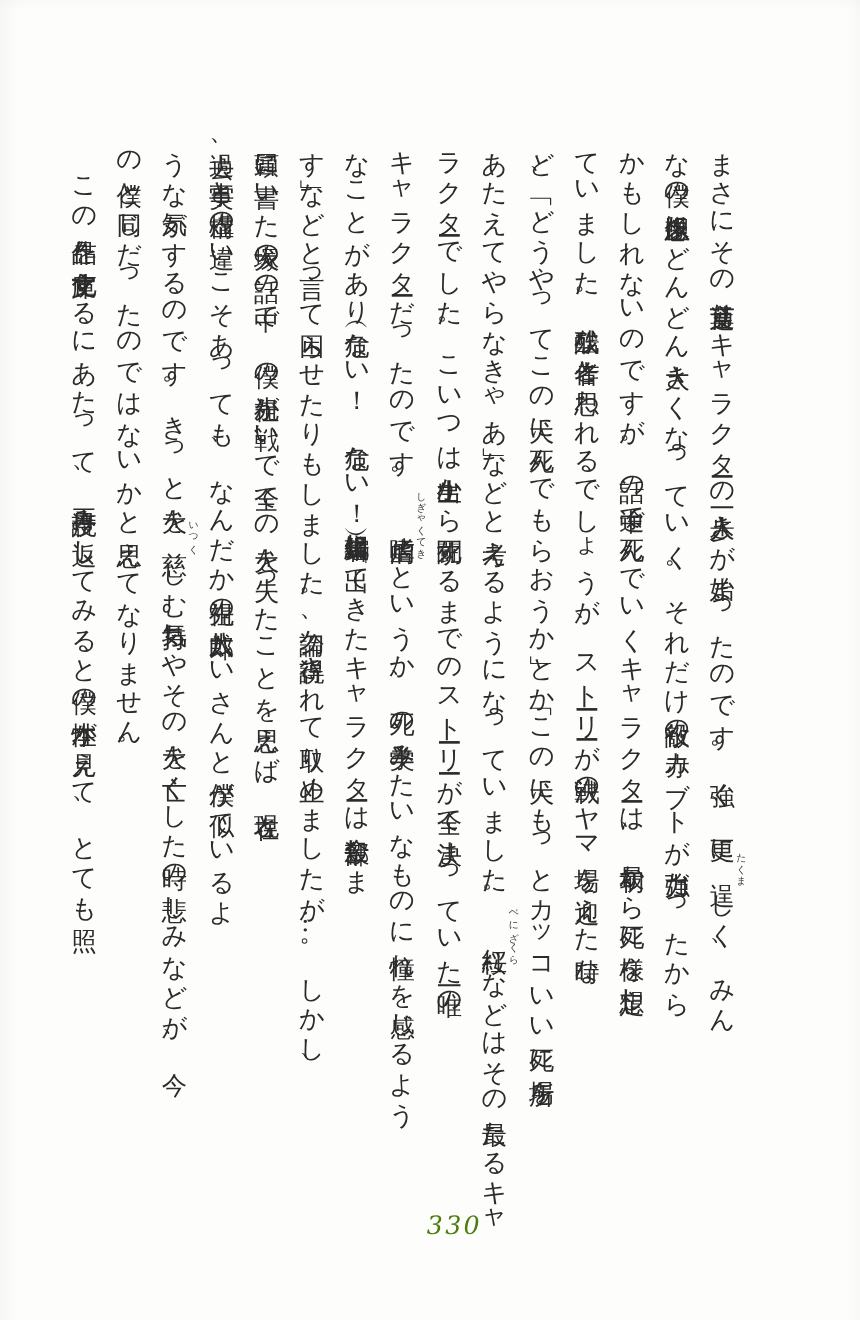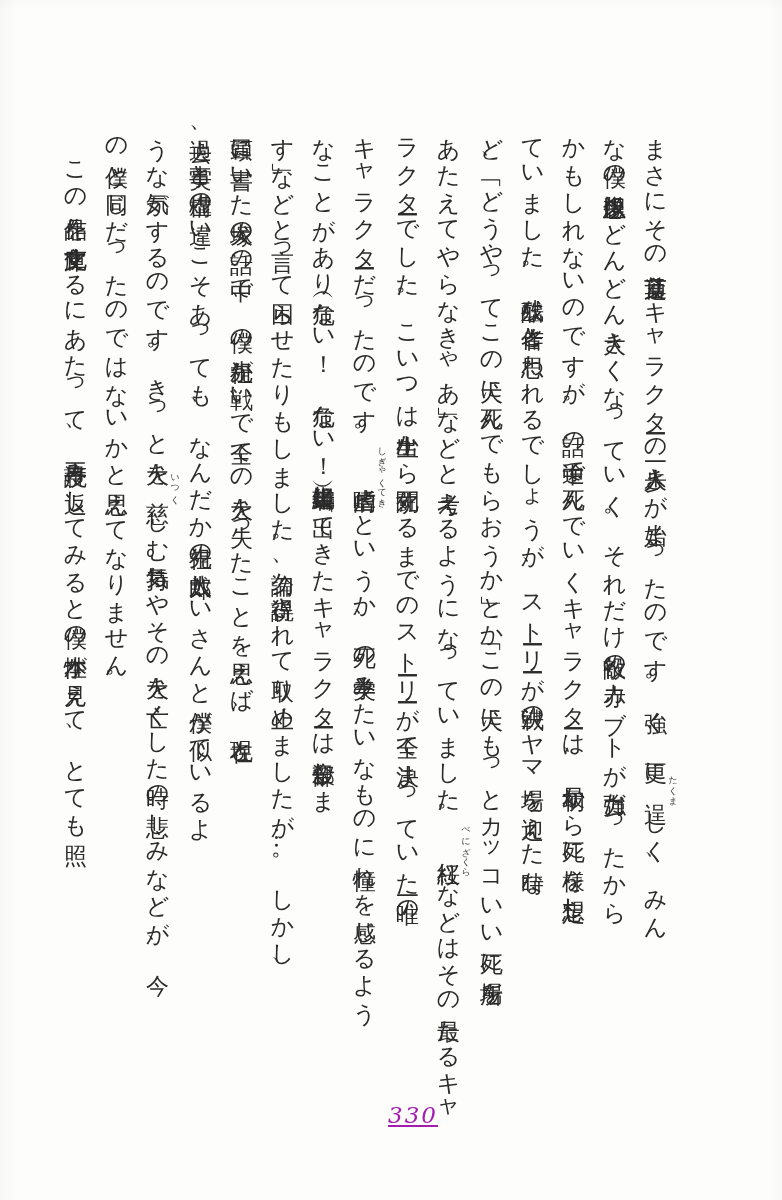--- a/index.html
+++ b/index.html
@@ -54,22 +54,21 @@
     position: absolute;
     top: 1102px;
     left: 0;
     width: 100%;
     padding-left: 44px;
     box-sizing: border-box;
     text-align: center;
     font-style: italic;
     font-size: 23px;
     letter-spacing: 2px;
-    color: #a21caf;
-    text-decoration: underline;
+    color: #4d7c0f;
   }
 </style>
 </head>
 <body>
 
 <div class="page">
   <div class="text-block" id="text-block">
       <div class="tline">まさにその言葉通りキャラクターの一人歩きが始まったのです。強く、更に<ruby>逞<rt>たくま</rt></ruby>しく、みん</div>
       <div class="tline">な僕の想像以上にどんどん大きくなっていく。それだけ敵役の赤カブトが強力だったから</div>
       <div class="tline">かもしれないのですが。話の途中で死んでいくキャラクターは、最初から死に様を想定し</div>

